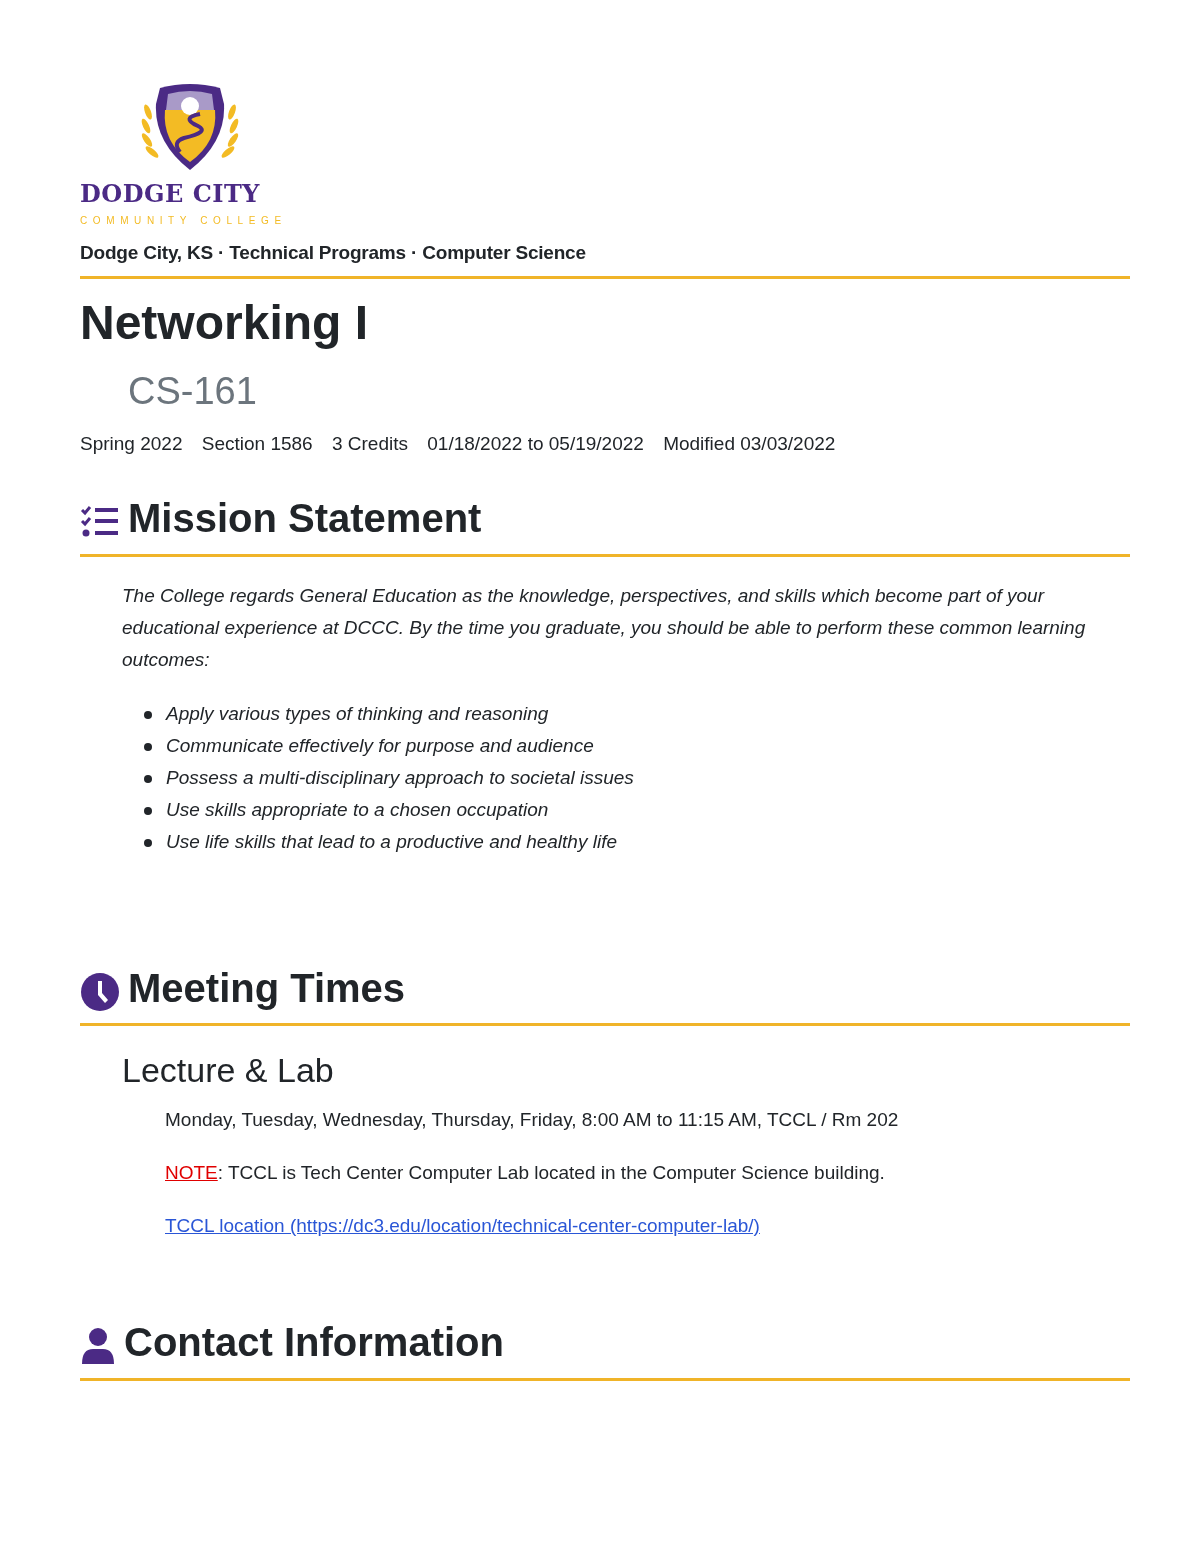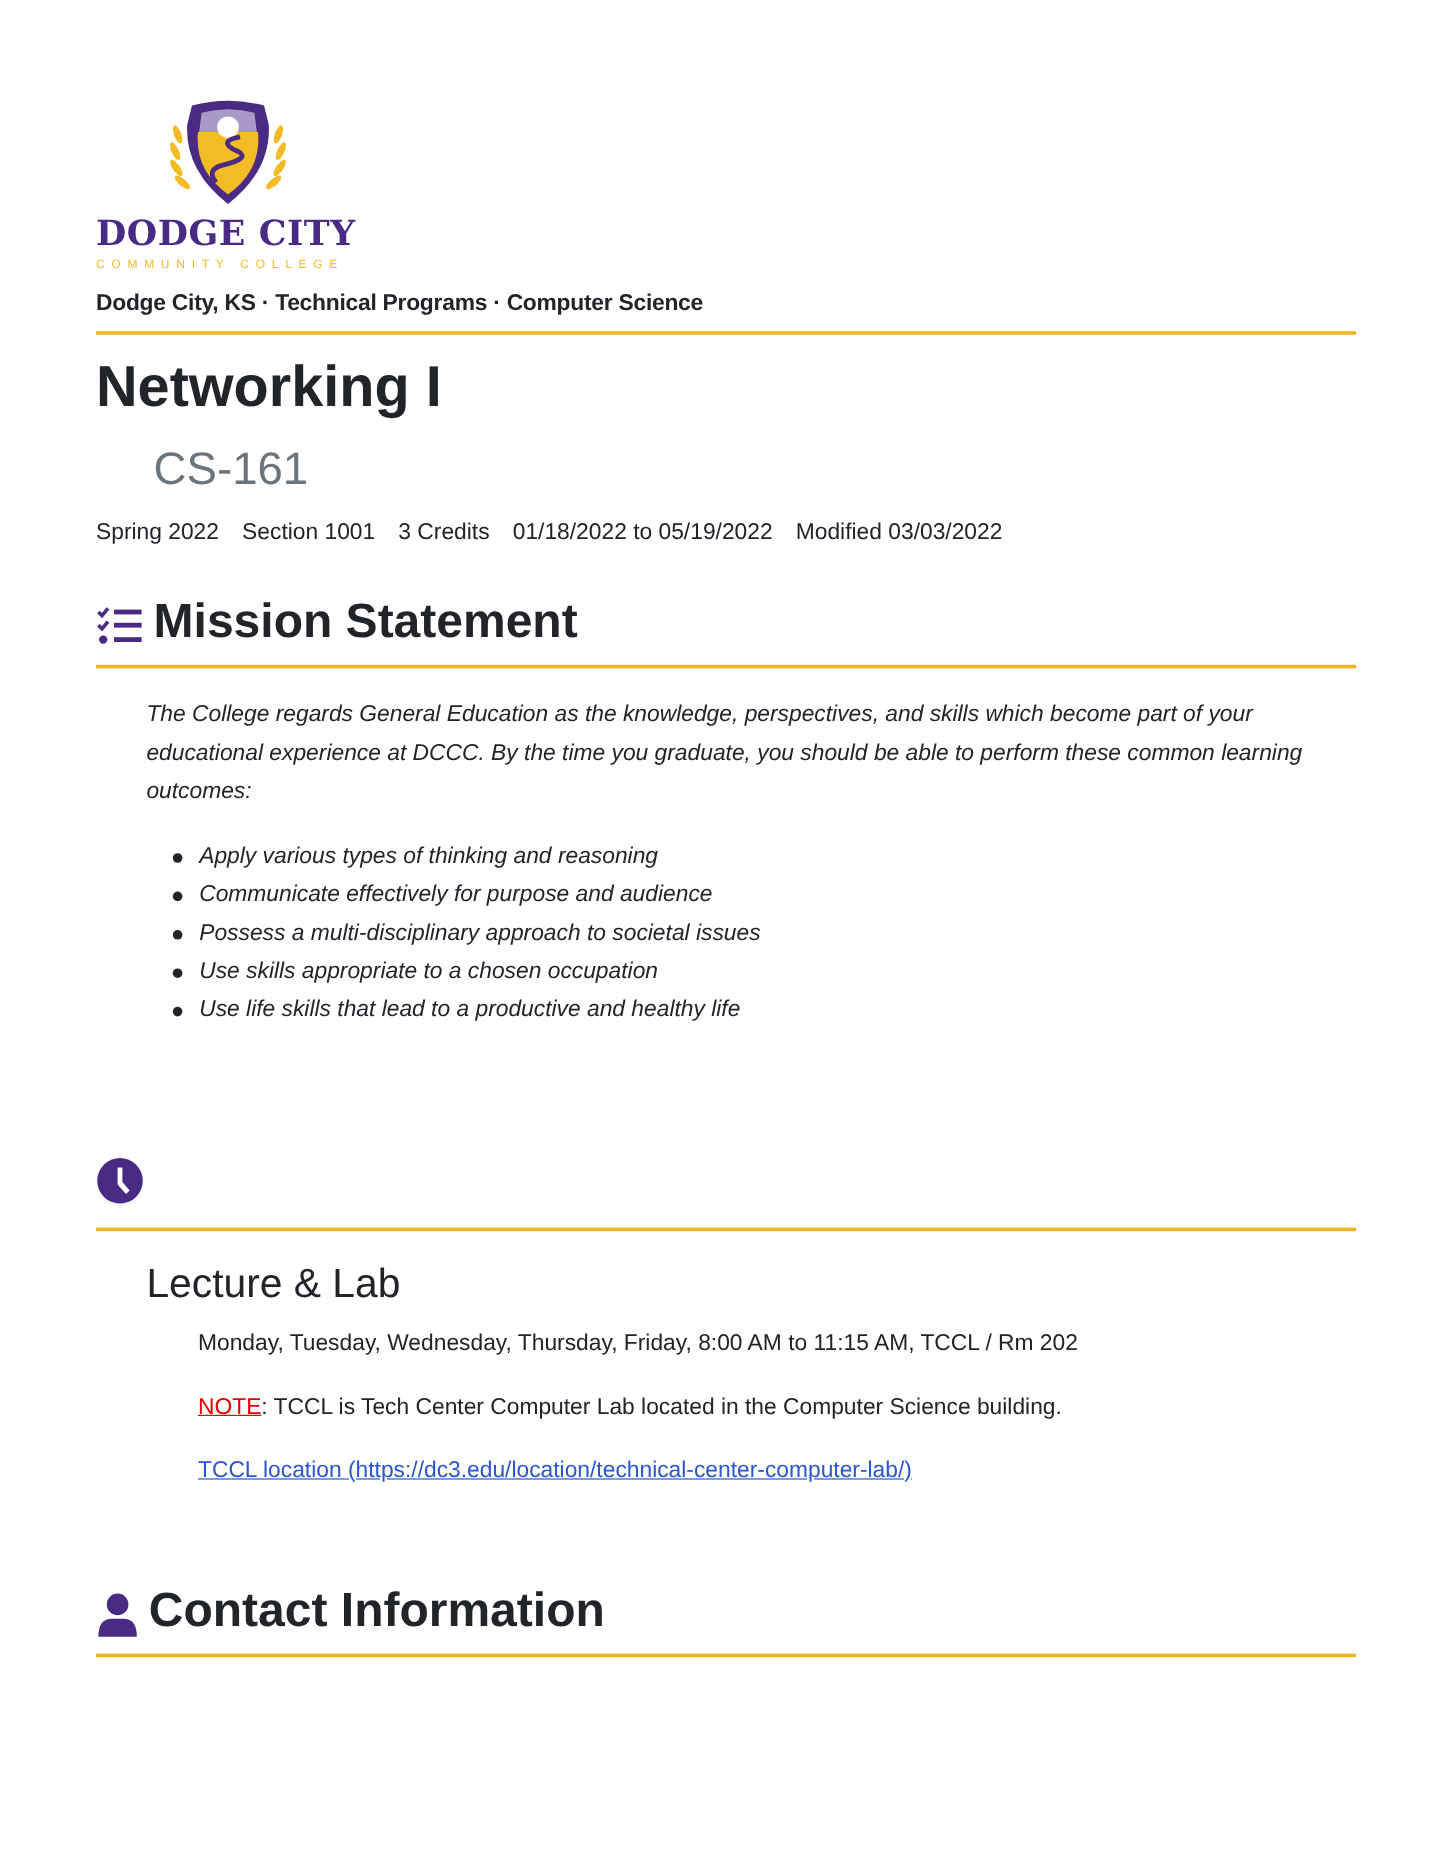--- a/index.html
+++ b/index.html
@@ -2,21 +2,21 @@
 <html><head>
 <meta charset="utf-8">
 <style>
   html, body { margin: 0; padding: 0; background: #ffffff; }
   body { width: 1200px; height: 1553px; position: relative; overflow: hidden;
          font-family: "Liberation Sans", sans-serif; color: #212529; }
 
   .logo { position: absolute; left: 80px; top: 82px; width: 220px; height: 150px; }
   .logo-text { position: absolute; left: 0; top: 92px; width: 220px;
     font-family: "DejaVu Serif", serif; font-weight: bold; color: #4b2a85;
-    font-size: 29px; letter-spacing: 0.5px; line-height: 40px; }
+    font-size: 24px; letter-spacing: 0.5px; line-height: 40px; }
   .logo-sub { position: absolute; left: 0; top: 133px; width: 220px;
     font-family: "Liberation Sans", sans-serif; color: #f3bb24; font-size: 10px;
     letter-spacing: 5.6px; line-height: 12px; }
 
   .breadcrumb { position: absolute; left: 80px; top: 242px; font-size: 19px; font-weight: bold;
     color: #212529; letter-spacing: -0.2px; }
   .rule { position: absolute; left: 80px; width: 1050px; height: 3px; background: #f0b429; }
 
   .title { position: absolute; left: 80px; top: 294px; font-size: 48px; font-weight: 700;
     color: #212529; line-height: 58px; }
@@ -68,21 +68,21 @@
   <div class="logo-sub">COMMUNITY COLLEGE</div>
 </div>
 
 <div class="breadcrumb">Dodge City, KS · Technical Programs · Computer Science</div>
 <div class="rule" style="top:276px"></div>
 
 <div class="title">Networking I</div>
 <div class="code">CS-161</div>
 <div class="meta">
   <span>Spring 2022</span>
-  <span>Section 1001</span>
+  <span>Section 1586</span>
   <span>3 Credits</span>
   <span>01/18/2022 to 05/19/2022</span>
   <span>Modified 03/03/2022</span>
 </div>
 
 <div class="section-h" style="top:494px">
   <span class="ico">
     <svg width="40" height="36" viewBox="0 0 40 36">
       <path d="M2 6 L5 9 L10 3" stroke="#4b2a85" stroke-width="3" fill="none"></path>
       <path d="M2 17 L5 20 L10 14" stroke="#4b2a85" stroke-width="3" fill="none"></path>
@@ -107,20 +107,21 @@
   </ul>
 </div>
 
 <div class="section-h" style="top:964px">
   <span class="ico">
     <svg width="40" height="40" viewBox="0 0 40 40">
       <circle cx="20" cy="20" r="19" fill="#4b2a85"></circle>
       <path d="M18 9 L22 9 L22 21 L28 28 L25 31 L18 23 Z" fill="#ffffff"></path>
     </svg>
   </span>
+  <span>Meeting Times</span>
 </div>
 <div class="rule" style="top:1023px"></div>
 
 <div class="subhead">Lecture &amp; Lab</div>
 <div class="meet" style="top:1107px">Monday, Tuesday, Wednesday, Thursday, Friday, 8:00 AM  to 11:15 AM, TCCL / Rm 202</div>
 <div class="meet" style="top:1160px">
   <span class="note-label">NOTE</span><span>: TCCL is Tech Center Computer Lab located in the Computer Science building.</span>
 </div>
 <div class="meet" style="top:1213px">
   <a class="link">TCCL location (https://dc3.edu/location/technical-center-computer-lab/)</a>

